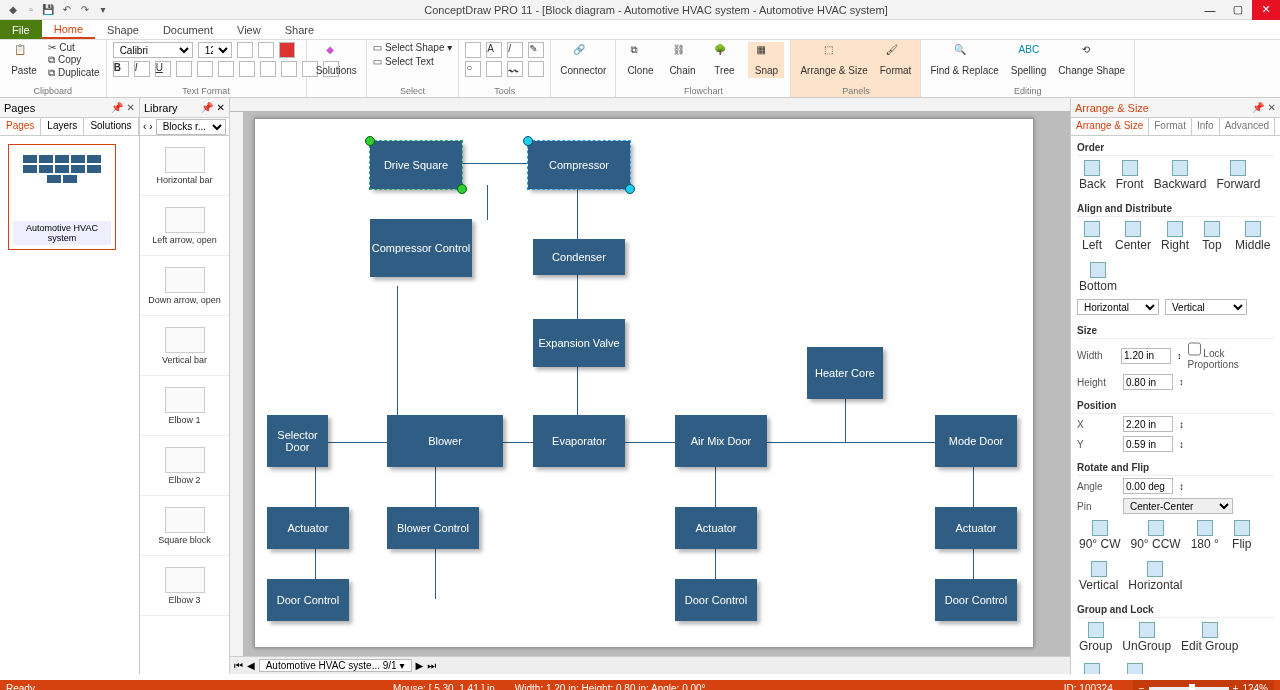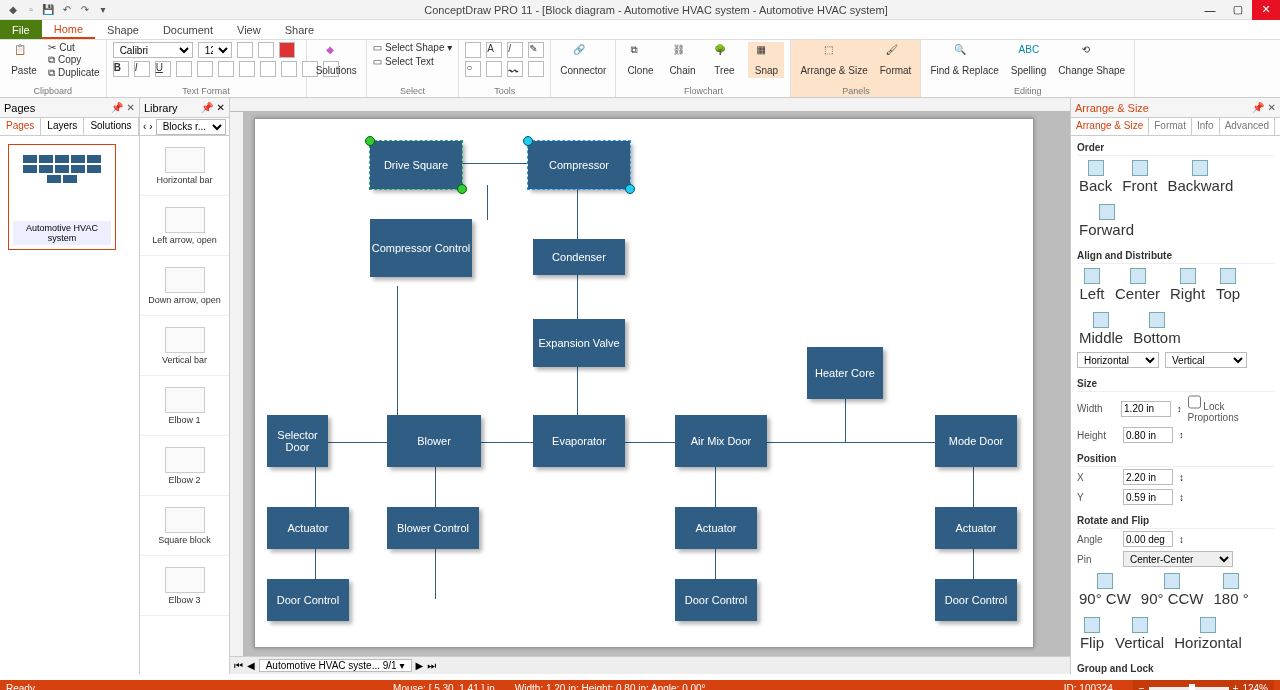--- a/index.html
+++ b/index.html
@@ -67,21 +67,21 @@
 .sheettab { background:#fff; border:1px solid #bbb; padding:0 6px; }
 
 .rightpanel { width:210px; border-left:1px solid #ccc; display:flex; flex-direction:column; font-size:10px; }
 .rptabs { height:18px; display:flex; border-bottom:1px solid #ccc; font-size:10px; }
 .rptabs span { padding:2px 5px; border-right:1px solid #ccc; color:#777;}
 .rptabs span.active { color:#d6420f; }
 .rpbody { flex:1; overflow:auto; padding:4px 6px; }
 .sect { margin-bottom:6px; }
 .secthdr { font-weight:bold; font-size:10px; color:#333; padding:2px 0; border-bottom:1px solid #eee;}
 .rowicons { display:flex; gap:10px; padding:4px 2px; flex-wrap:wrap; }
-.icobtn { display:flex; flex-direction:column; align-items:center; font-size:15px; color:#333; gap:1px; min-width:26px; }
+.icobtn { display:flex; flex-direction:column; align-items:center; font-size:12px; color:#333; gap:1px; min-width:26px; }
 .icobtn .ic { width:16px; height:16px; background:#d0e6f7; border:1px solid #7aa; }
 .formrow { display:flex; align-items:center; gap:6px; padding:2px 0; }
 .formrow label { width:40px; color:#555; }
 .formrow input, .formrow select { border:1px solid #bbb; font-size:10px; height:16px; padding:0 2px; }
 .spin { width:50px; }
 
 .statusbar { height:16px; background:#d6420f; color:#fff; font-size:10px; display:flex; align-items:center; padding:0 6px; gap:20px;margin-top:6px; }
 .statusbar .spacer { flex:1; }
 .statusbar .zoom { display:flex; align-items:center; gap:4px; background:#c53a0a; padding:0 6px; height:100%;}
 .zslider { width:80px; height:3px; background:#eee; position:relative; }
@@ -350,21 +350,21 @@
         <div class="conn" style="left:718px; top:340px; width:1px; height:140px;"></div>
 
         <div class="block sel-green" style="left:115px; top:22px; width:92px; height:48px;">Drive Square</div>
         <div class="block sel-cyan" style="left:273px; top:22px; width:102px; height:48px;">Compressor</div>
         <div class="block" style="left:115px; top:100px; width:102px; height:58px;">Compressor Control</div>
         <div class="block" style="left:278px; top:120px; width:92px; height:36px;">Condenser</div>
         <div class="block" style="left:278px; top:200px; width:92px; height:48px;">Expansion Valve</div>
         <div class="block" style="left:552px; top:228px; width:76px; height:52px;">Heater Core</div>
 
         <div class="block" style="left:12px; top:296px; width:61px; height:52px;">Selector Door</div>
-        <div class="block" style="left:132px; top:296px; width:94px; height:52px;">Blower</div>
+        <div class="block" style="left:132px; top:296px; width:116px; height:52px;">Blower</div>
         <div class="block" style="left:278px; top:296px; width:92px; height:52px;">Evaporator</div>
         <div class="block" style="left:420px; top:296px; width:92px; height:52px;">Air Mix Door</div>
         <div class="block" style="left:680px; top:296px; width:82px; height:52px;">Mode Door</div>
 
         <div class="block" style="left:12px; top:388px; width:82px; height:42px;">Actuator</div>
         <div class="block" style="left:132px; top:388px; width:92px; height:42px;">Blower Control</div>
         <div class="block" style="left:420px; top:388px; width:82px; height:42px;">Actuator</div>
         <div class="block" style="left:680px; top:388px; width:82px; height:42px;">Actuator</div>
 
         <div class="block" style="left:12px; top:460px; width:82px; height:42px;">Door Control</div>

